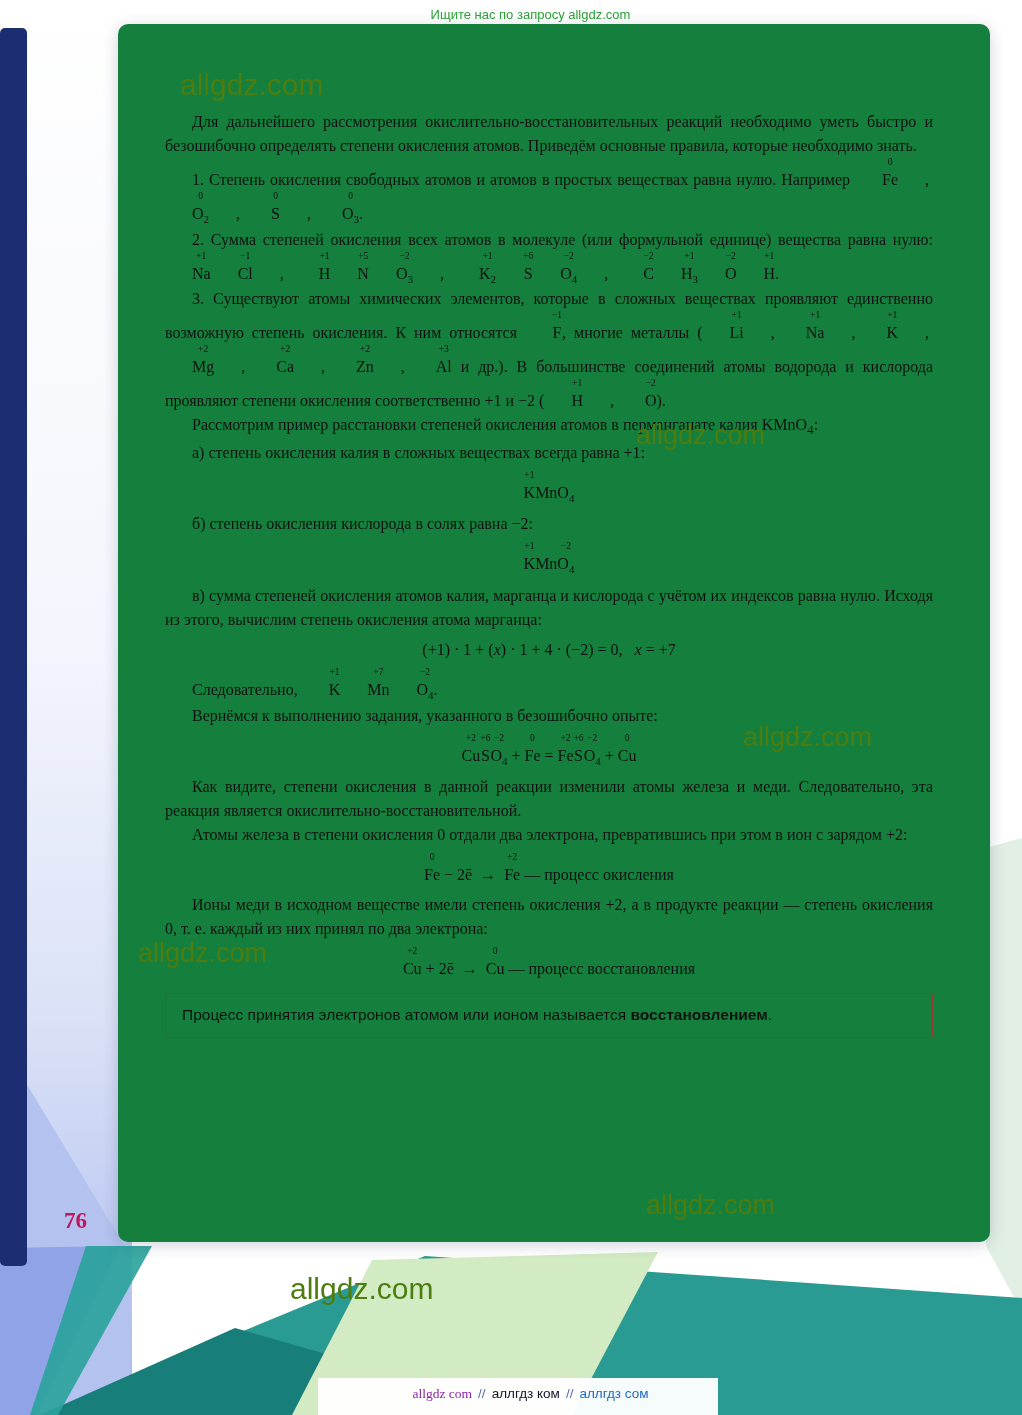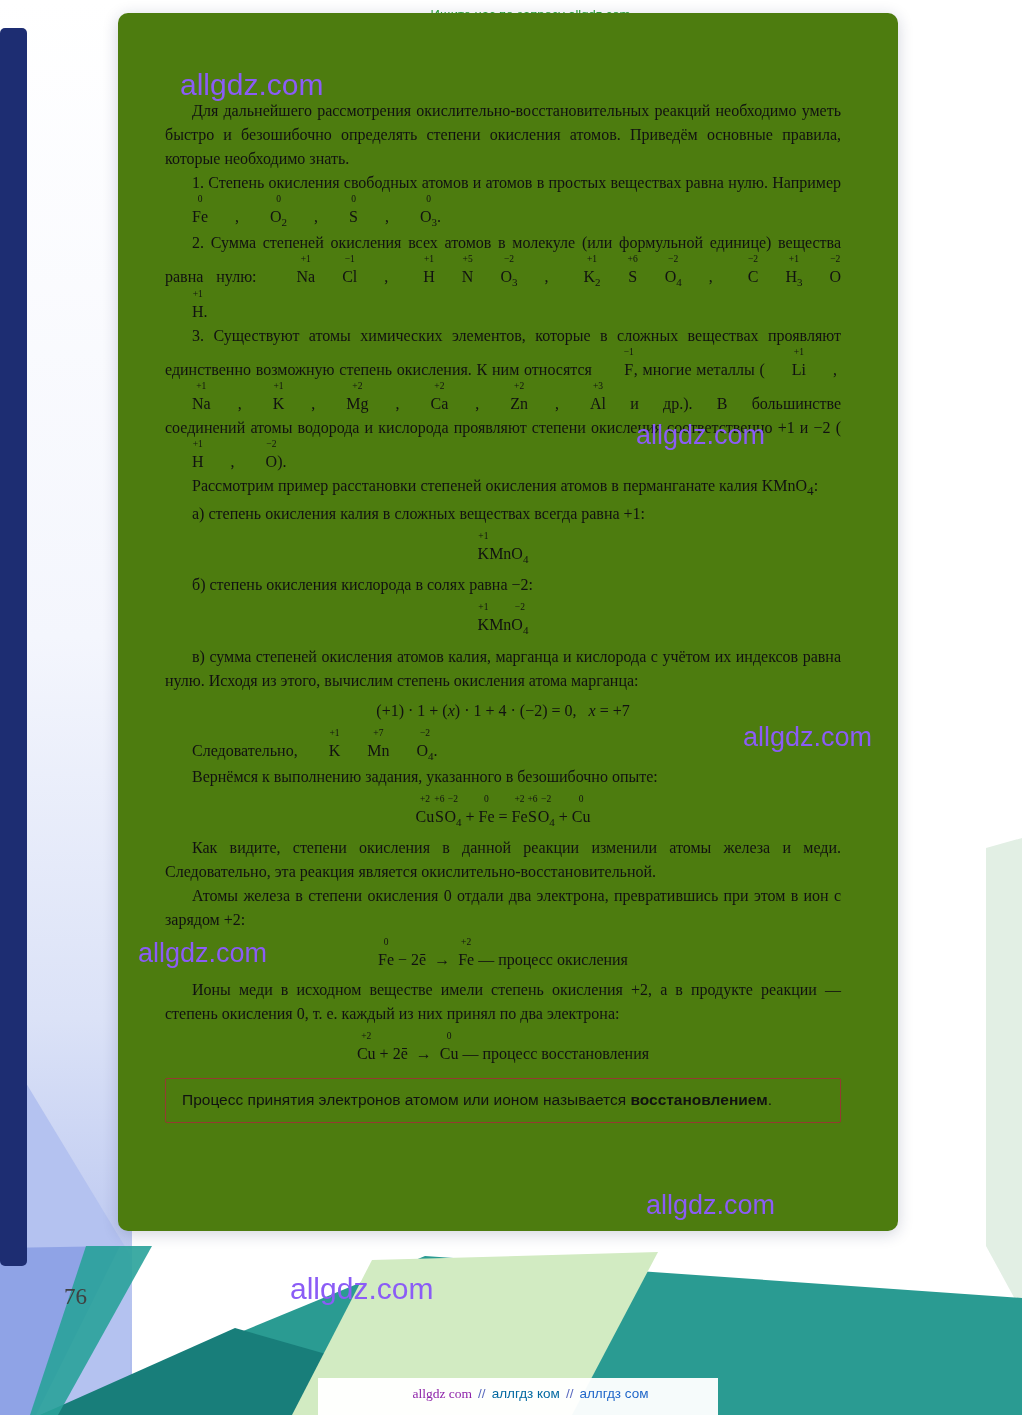--- a/index.html
+++ b/index.html
@@ -3,52 +3,52 @@
 <meta charset="utf-8">
 <style>
   html,body{margin:0;padding:0;}
   .canvas{position:relative;width:1022px;height:1415px;overflow:hidden;background:#ffffff;
           font-family:"Liberation Serif",serif;color:#111;padding-left:39px;}
   .bg{position:absolute;left:0;top:0;}
 
   .promo{position:absolute;top:7px;left:0;width:100%;text-align:center;
          font-family:"Liberation Sans",sans-serif;font-size:13px;color:#2ca339;}
 
-  .page{position:absolute;left:118px;top:13px;width:780px;height:1218px;background:#4d7c0f;
+  .page{position:absolute;left:118px;top:24px;width:872px;height:1218px;background:#15803d;
         border-radius:10px;box-shadow:0 3px 16px rgba(25,35,80,.20);overflow:hidden;}
   .content{padding:86px 57px 0 47px;font-size:16px;line-height:1.5;text-align:justify;}
   .para{margin:0;text-indent:27px;}
   .eq{text-align:center;margin:6px 0;text-indent:0;}
   .eq i{font-style:italic;}
 
   .formula{display:inline;}
   .atom{display:inline-block;text-align:center;vertical-align:baseline;}
   .atom .ox{display:block;font-size:9.5px;line-height:9px;height:10px;white-space:pre;}
   .atom .sym{display:block;white-space:pre;}
   .atom sub{font-size:11px;}
 
   .rulebox{border:1.5px solid #943a31;border-radius:2px;margin:12px 0;padding:10px 16px;}
   .boxp{margin:0;text-indent:0;font-family:"Liberation Sans",sans-serif;font-size:15.5px;line-height:1.45;}
   .boxp b{font-weight:bold;}
 
-  .wm{position:absolute;font-family:"Liberation Sans",sans-serif;color:#8b5cf6;}
+  .wm{position:absolute;font-family:"Liberation Sans",sans-serif;color:#4d7c0f;}
   .wm1{left:180px;top:68px;font-size:30px;}
   .wm2{left:636px;top:420px;font-size:27px;}
   .wm3{left:743px;top:722px;font-size:27px;}
   .wm4{left:138px;top:938px;font-size:27px;}
   .wm5{left:646px;top:1190px;font-size:27px;}
   .wm6{left:290px;top:1272px;font-size:30px;}
 
-  .page-number{position:absolute;left:64px;top:1284px;font-size:23px;font-weight:normal;
-               color:#404040;font-family:"Liberation Serif",serif;}
+  .page-number{position:absolute;left:64px;top:1208px;font-size:23px;font-weight:bold;
+               color:#be185d;font-family:"Liberation Serif",serif;}
 
   .footer{position:absolute;top:1386px;left:0;width:100%;text-align:center;
           font-family:"Liberation Sans",sans-serif;font-size:13.5px;}
   .f-purple{color:#8e24aa;font-family:Liberation Serif, serif;} .f-sep{color:#5a6abf;margin:0 6px;}
-  .f-indigo{color:#0369a1;} .f-blue{color:#1f66c9;}
+  .f-indigo{color:#0f172a;} .f-blue{color:#1f66c9;}
 </style>
 </head>
 <body>
 
 <div class="canvas">
 
   <svg class="bg" width="1022" height="1415" viewBox="0 0 1022 1415" aria-hidden="true">
     <defs>
       <linearGradient id="gl" x1="0" y1="0" x2="0" y2="1">
         <stop offset="0" stop-color="#ffffff"></stop>

